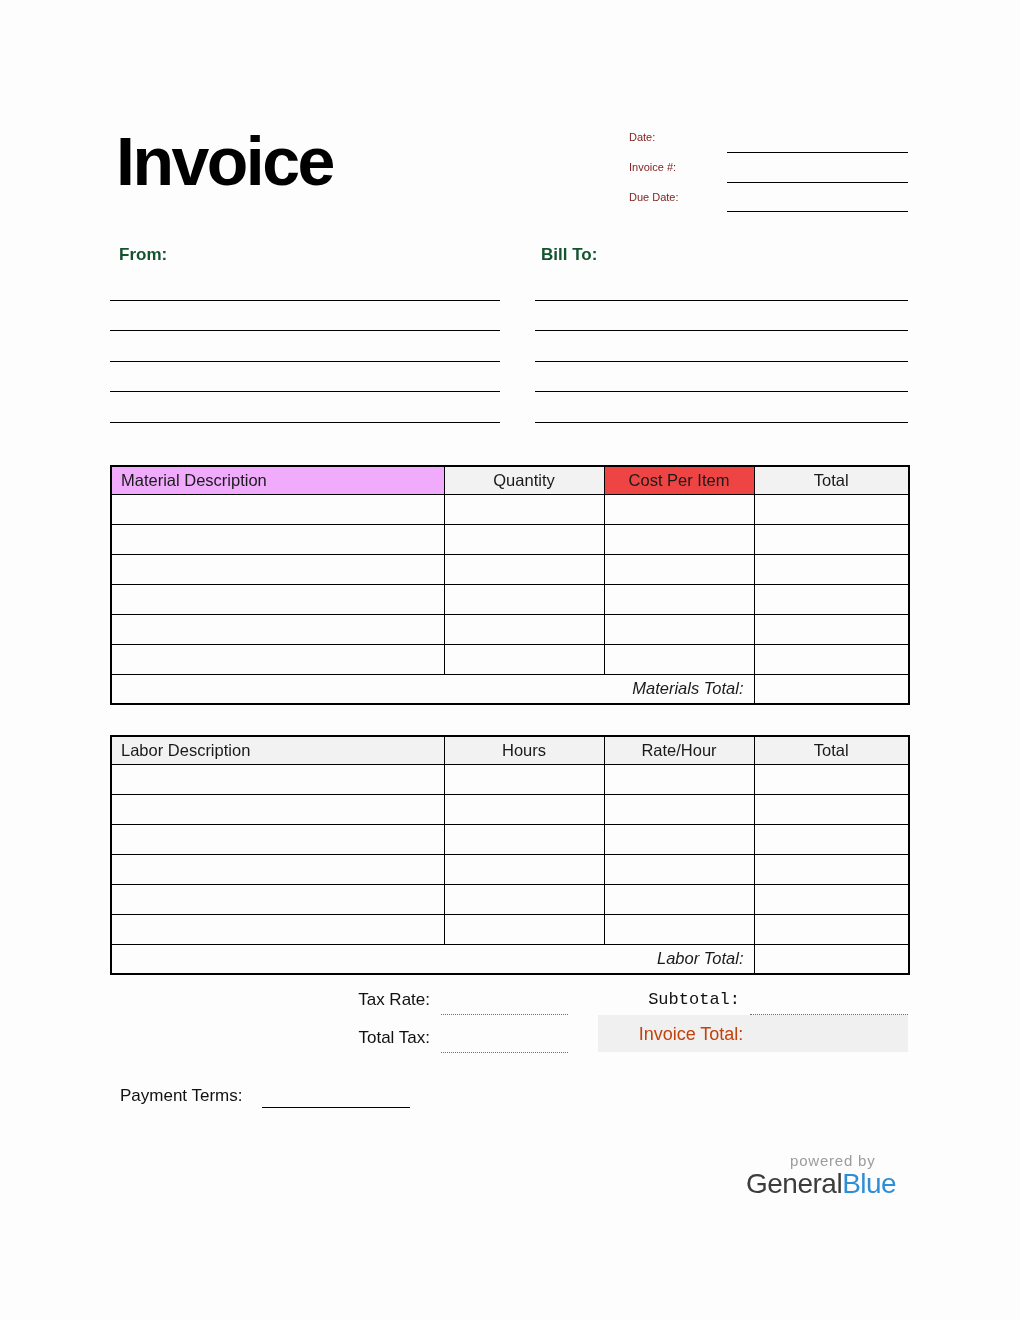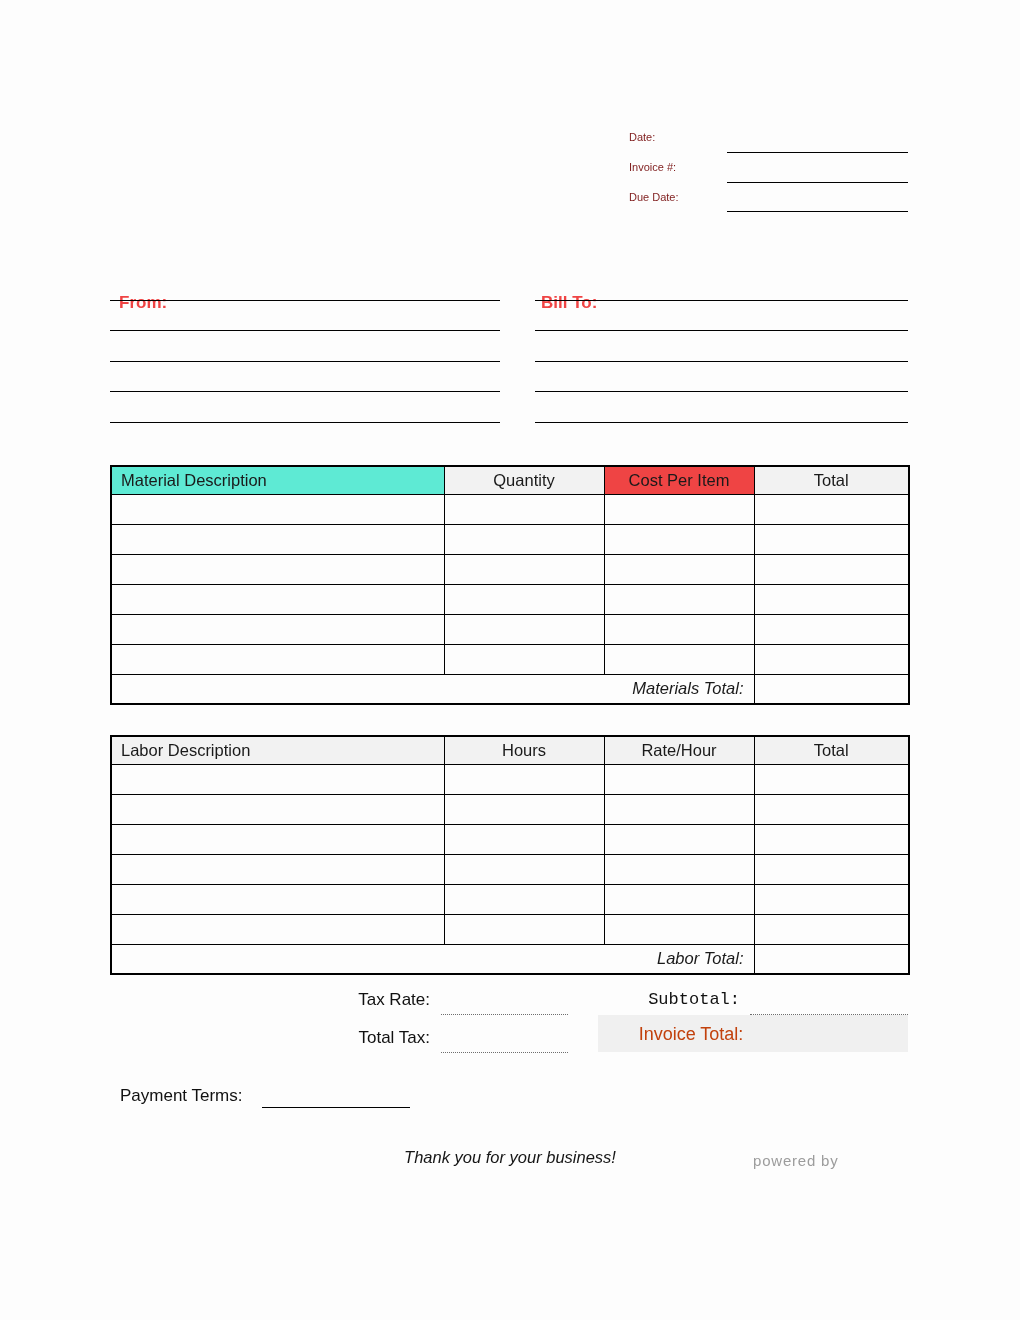--- a/index.html
+++ b/index.html
@@ -17,21 +17,21 @@
   .doc-title {
     left: 116px; top: 122px;
     font-size: 68px; font-weight: bold;
     letter-spacing: -2.5px;
     color: #000000;
   }
 
   .hdr-label { font-size: 11px; color: #7f1d1d; }
   .solid-line { height: 0; border-top: 1.5px solid #000; }
 
-  .section-label { font-size: 17px; font-weight: bold; color: #ef4444; margin-top: 48px; }
+  .section-label { font-size: 17px; font-weight: bold; color: #14532d; }
   .addr-lines { display: block; }
   .addr-line { height: 30.5px; border-bottom: 1.5px solid #000; }
 
   table.inv {
     border-collapse: collapse;
     table-layout: fixed;
     width: 798px;
     border: 2px solid #000;
     background: #fdfdfd;
   }
@@ -58,28 +58,29 @@
 
   .tot-label { font-size: 17px; color: #111; text-align: right; }
   .right-align { text-align: right; }
   .dotted-line { height: 0; border-top: 1.5px dotted #6e6e6e; }
   .invoice-total-box { background: #f0f0f0; }
   .invoice-total-label { font-size: 18px; font-weight: normal; text-align: center; color: #c2410c; }
 
   .thank-you { font-size: 16.5px; font-style: italic; text-align: center; color: #161616; }
 
   .brand-block { text-align: left; }
-  .powered-by { font-size: 15px; letter-spacing: 0.8px; padding-left: 7px; }
+  .powered-by { font-size: 15px; letter-spacing: 0.8px; padding-left: 7px; margin-left: 37px; }
   .brand-name { font-size: 28px; letter-spacing: -0.5px; line-height: 30px; }
 </style>
 </head>
 <body>
 
 <div class="page">
 
+  <div class="abs doc-title">Invoice</div>
 
   <div class="abs hdr-label" style="left:629px; top:131px;">Date:</div>
   <div class="abs solid-line" style="left:727px; top:152px; width:181px;"></div>
 
   <div class="abs hdr-label" style="left:629px; top:161px;">Invoice #:</div>
   <div class="abs solid-line" style="left:727px; top:182px; width:181px;"></div>
 
   <div class="abs hdr-label" style="left:629px; top:191px;">Due Date:</div>
   <div class="abs solid-line" style="left:727px; top:211px; width:181px;"></div>
 
@@ -103,21 +104,21 @@
 
   <table class="inv abs" style="left:110px; top:465px;">
     <colgroup>
         <col style="width:333px">
         <col style="width:160px">
         <col style="width:150px">
         <col style="width:155px">
       </colgroup>
     <thead>
       <tr>
-        <th class="desc" style="background: #5eead4;">Material Description</th>
+        <th class="desc" style="background: #f0abfc;">Material Description</th>
         <th style="background: rgb(242, 242, 242);">Quantity</th>
         <th style="background: #ef4444;">Cost Per Item</th>
         <th style="background: rgb(242, 242, 242);">Total</th>
       </tr>
     </thead>
     <tbody id="materials-body">
         <tr>
           <td></td>
           <td></td>
           <td></td>
@@ -232,19 +233,21 @@
   <div class="abs dotted-line" style="left:750px; top:1014px; width:158px;"></div>
   <div class="abs invoice-total-label" style="left:598px; top:1024px; width:186px;">Invoice Total:</div>
   <div class="abs" style="left:784px; top:1024px; width:120px;"></div>
 
   <div class="abs tot-label right-align" style="left:280px; top:1028px; width:150px;">Total Tax:</div>
   <div class="abs dotted-line" style="left:441px; top:1052px; width:127px;"></div>
 
   <div class="abs tot-label" style="left:120px; top:1086px;">Payment Terms:</div>
   <div class="abs solid-line" style="left:262px; top:1107px; width:148px;"></div>
 
-  <div class="abs thank-you" style="left:360px; top:1148px; width:300px;">Thank you for your business!</div>
 
   <div class="abs brand-block" style="left:746px; top:1152px; width:200px;">
     <div class="powered-by" id="powered-by" style="color: rgb(156, 156, 156);">powered by</div>
+    <div class="brand-name">
+      <span id="brand-general" style="color: rgb(60, 60, 60);">General</span><span id="brand-blue" style="color: rgb(46, 142, 213);">Blue</span>
+    </div>
   </div>
 
 </div>
 
 </body></html>

